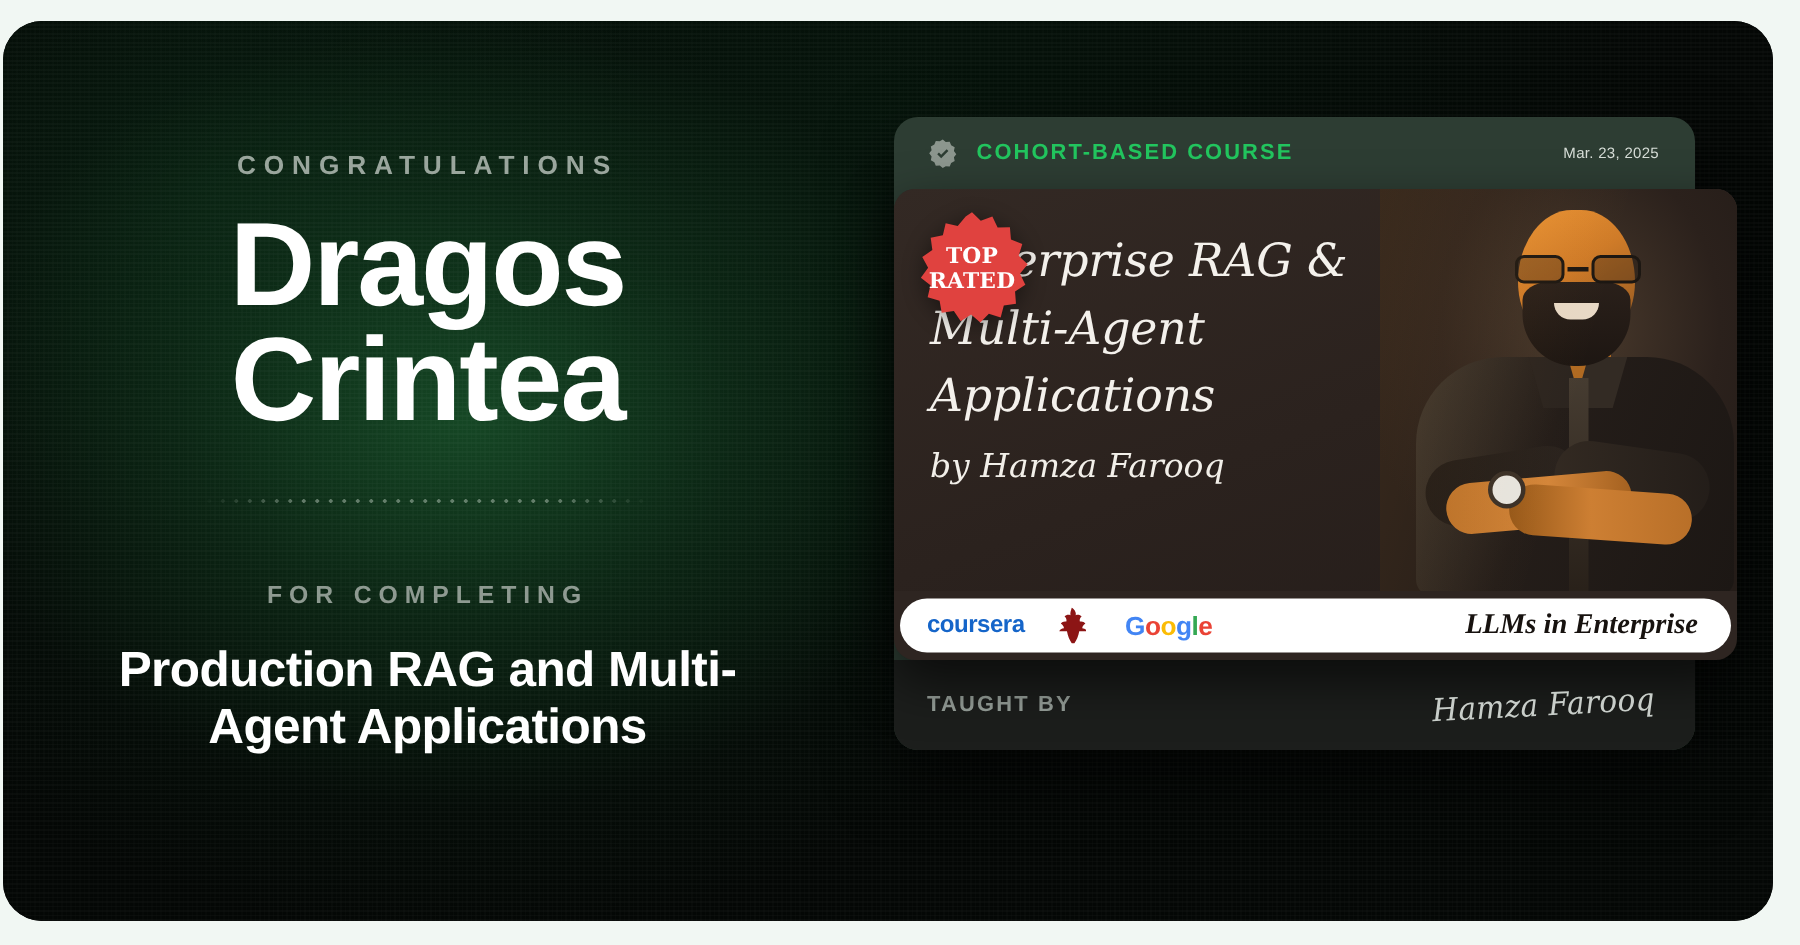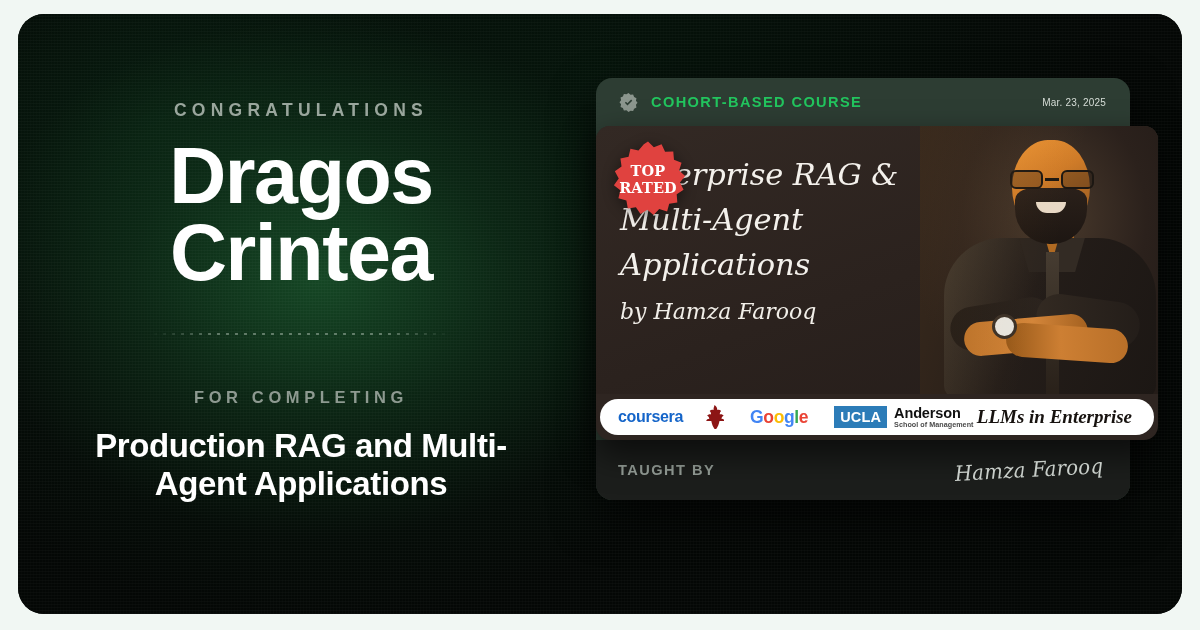--- a/index.html
+++ b/index.html
@@ -7,21 +7,21 @@
     width:1200px; height:630px; overflow:hidden;
     background:#f1f7f3;
     font-family:"Liberation Sans", sans-serif;
   }
 
   
   #frame{
     position:relative;
     width:1200px; height:630px;
     background:#f1f7f3;
-    padding:14px 18px 16px 18px;
+    padding:14px 18px 16px 2px;
   }
 
   
   #cert{
     position:relative;
     width:100%; height:100%;
     border-radius:26px;
     overflow:hidden;
     background:#000;
   }
@@ -405,27 +405,20 @@
 
             <span class="logo lg-google">
               <span class="g1">G</span>
                 <span class="g2">o</span>
                 <span class="g3">o</span>
                 <span class="g4">g</span>
                 <span class="g5">l</span>
                 <span class="g6">e</span>
             </span>
 
-            <span class="logo lg-ucla">
-              <span class="ucla-box">UCLA</span>
-              <span class="and-wrap">
-                <span class="and-1">Anderson</span>
-                <span class="and-2">School of Management</span>
-              </span>
-            </span>
 
             <span class="logo lg-llms">LLMs in Enterprise</span>
           </div>
         </div>
 
         <div class="oc-foot">
           <span class="oc-taught">TAUGHT BY</span>
           <span class="signature">Hamza Farooq</span>
         </div>
       </div>

